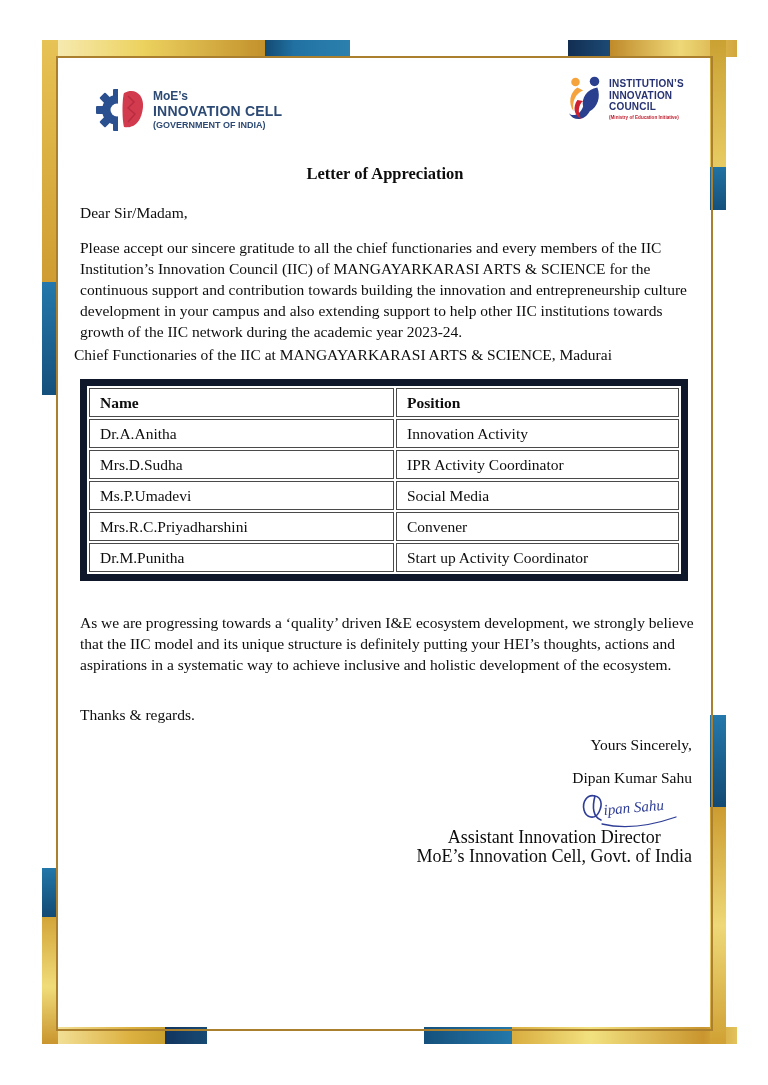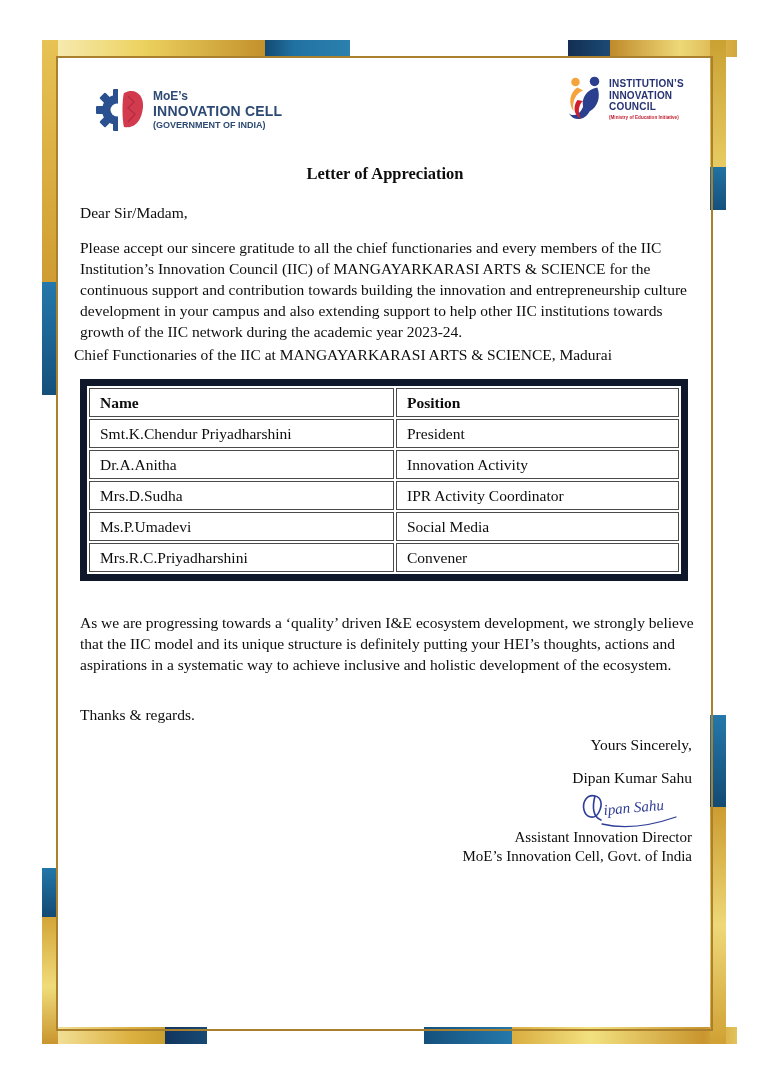--- a/index.html
+++ b/index.html
@@ -72,21 +72,21 @@
         width:608px;background:#fff;}
   th,td{border:1px solid #4a4a4a;padding:3px 10px;font-size:15.5px;line-height:21px;
         text-align:left;font-family:"Liberation Serif", serif;}
   th{font-weight:bold;}
   col.c1{width:305px;}
   .para2{left:80px;top:612px;width:618px;font-size:15.5px;line-height:21px;}
   .closing{left:80px;top:706px;font-size:15.5px;}
   .signoff{right:76px;top:736px;text-align:right;font-size:15.5px;}
   .signame{right:76px;top:769px;text-align:right;font-size:15.5px;}
   .sig-svg{right:78px;top:790px;}
-  .sigtitle{right:76px;top:828px;text-align:right;font-size:15px;line-height:19px;}
+  .sigtitle{right:76px;top:828px;text-align:center;font-size:18px;line-height:19px;}
 </style>
 </head>
 <body>
 
 <div class="page">
 
   <div>
     <div class="seg t-gold-l"></div>
     <div class="seg t-blue-1"></div>
     <div class="seg t-blue-2"></div>
@@ -163,38 +163,38 @@
       <colgroup>
           <col class="c1">
           <col>
         </colgroup>
       <tbody>
           <tr>
         <th>Name</th>
         <th>Position</th>
       </tr>
       <tr>
-        <td>Smt.K.Chendur Priyadharshini</td>
-        <td>President</td>
-      </tr>
-      <tr>
         <td>Dr.A.Anitha</td>
         <td>Innovation Activity</td>
       </tr>
       <tr>
         <td>Mrs.D.Sudha</td>
         <td>IPR Activity Coordinator</td>
       </tr>
       <tr>
         <td>Ms.P.Umadevi</td>
         <td>Social Media</td>
       </tr>
       <tr>
         <td>Mrs.R.C.Priyadharshini</td>
         <td>Convener</td>
+      </tr>
+      <tr>
+        <td>Dr.M.Punitha</td>
+        <td>Start up Activity Coordinator</td>
       </tr>
     </tbody>
       </table>
   </div>
 
   <div class="abs para2">As we are progressing towards a ‘quality’ driven I&amp;E ecosystem development, we strongly believe that the IIC model and its unique structure is definitely putting your HEI’s thoughts, actions and aspirations in a systematic way to achieve inclusive and holistic development of the ecosystem.</div>
   <div class="abs closing">Thanks &amp; regards.</div>
 
   <div class="abs signoff">Yours Sincerely,</div>
   <div class="abs signame">Dipan Kumar Sahu</div>

